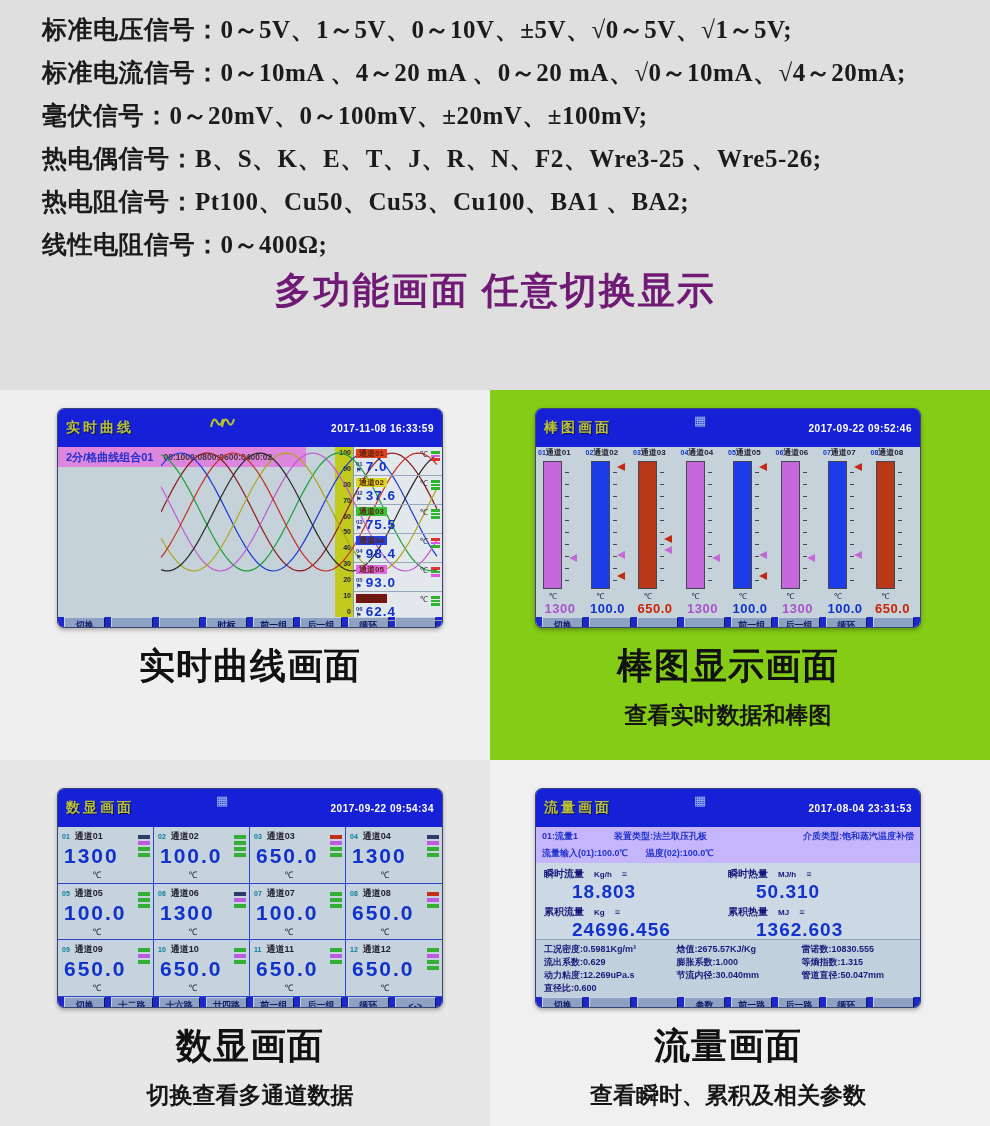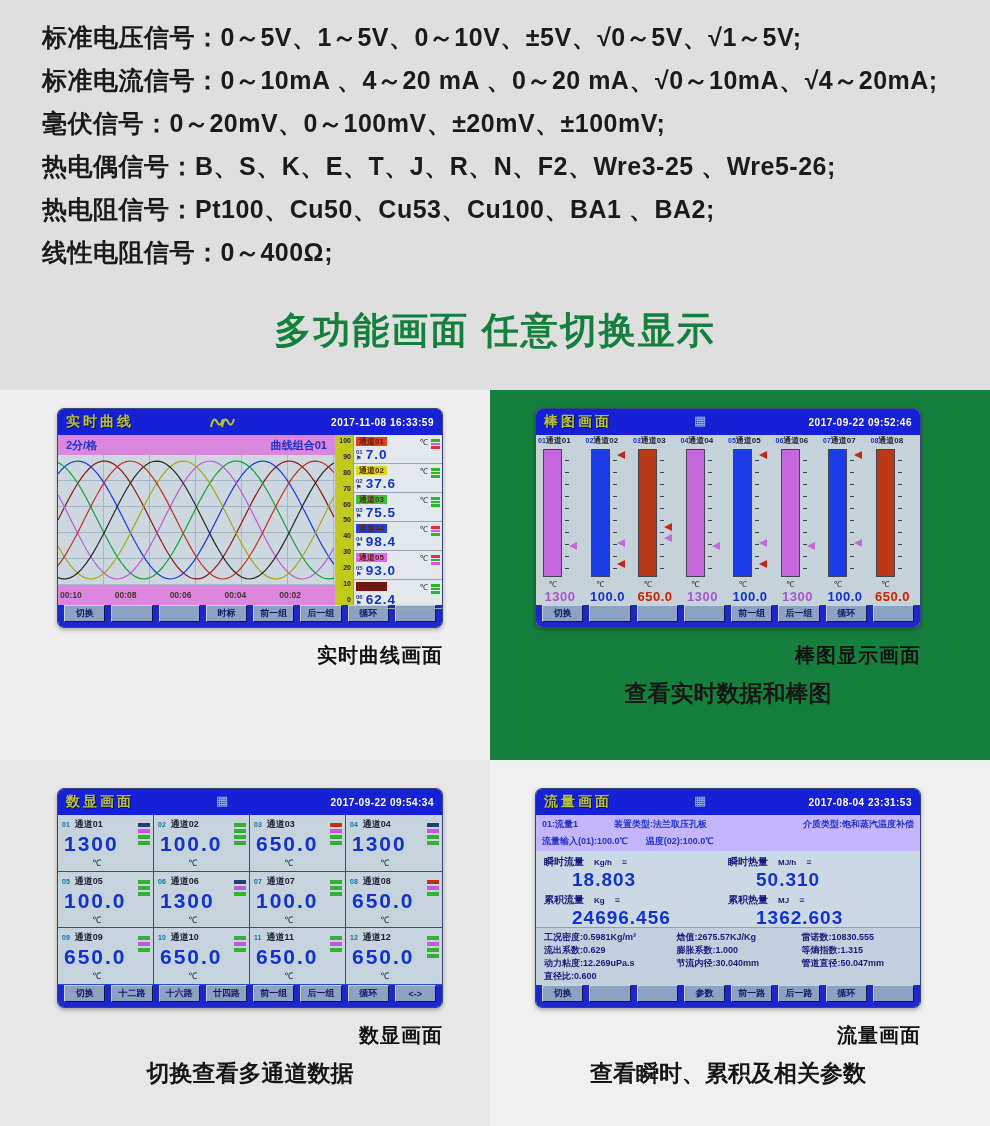--- a/index.html
+++ b/index.html
@@ -1,62 +1,62 @@
 <!DOCTYPE html>
 <html><head>
 <meta charset="utf-8">
 <style>
   * { margin:0; padding:0; box-sizing:border-box; }
   body { background:#dfdfdf; font-family:"Liberation Sans", sans-serif; }
   .page { position:relative; width:990px; height:1126px; background:#dfdfdf; overflow:hidden; }
 
   
-  .specs { padding:16px 0 0 42px; }
+  .specs { padding:8px 0 0 42px;font-family:Liberation Serif, serif; }
   .spec-line { font-size:25px; line-height:43px; color:#1b1b1b; font-weight:600; letter-spacing:0.5px; }
-  .section-title { margin-top:32px; text-align:center; font-size:37px; font-weight:bold; color:#15803d; letter-spacing:2px; }
+  .section-title { text-align:center; font-size:37px; font-weight:bold; color:#701a75; letter-spacing:2px; }
 
   
   .grid { position:absolute; left:0; top:390px; width:990px; height:736px;
           display:grid; grid-template-columns:490px 500px; grid-template-rows:370px 366px; }
   .quad { position:relative; }
   .q-tl { background:#efefef; }
-  .q-tr { background:#15803d; }
+  .q-tr { background:#84cc16; }
   .q-bl { background:#e7e7e7; }
   .q-br { background:#f0f0f0; }
 
   .caption { position:absolute; width:386px; text-align:center; }
   .q-tl .caption, .q-bl .caption { left:57px; }
   .q-tr .caption, .q-br .caption { left:45px; }
   .q-tl .caption, .q-tr .caption { top:252px; }
   .q-bl .caption, .q-br .caption { top:262px; }
-  .caption-title { font-size:20px; font-weight:bold; color:#111; letter-spacing:1px;text-align:right; }
+  .caption-title { font-size:36px; font-weight:bold; color:#111; letter-spacing:1px; }
   .caption-sub { margin-top:9px; font-size:23px; font-weight:600; color:#161616; }
 
   
   .screen { position:absolute; width:386px; height:220px; border-radius:7px; overflow:hidden;
             border:1px solid #3a4576; box-shadow:0 2px 4px rgba(0,0,0,.3); background:#c6d2da; }
   .q-tl .screen, .q-bl .screen { left:57px; }
   .q-tr .screen, .q-br .screen { left:45px; }
   .q-tl .screen, .q-tr .screen { top:18px; }
   .q-bl .screen, .q-br .screen { top:28px; }
 
-  .scr-header { height:26px; background:#1620d6; display:flex; align-items:center; padding:0 8px; position:relative; }
+  .scr-header { height:38px; background:#1620d6; display:flex; align-items:center; padding:0 8px; position:relative; }
   .scr-title { font-size:14px; font-weight:bold; color:#b9c03a; letter-spacing:3px; text-shadow:1px 1px 0 #0a1050; }
   .scr-logo { position:absolute; left:152px; top:6px; }
   .scr-icon { position:absolute; left:158px; top:4px; font-size:13px; color:#9fb8e8; }
   .scr-date { margin-left:auto; font-size:10px; font-weight:bold; color:#ffffff; letter-spacing:0.5px; }
 
   .scr-buttons { height:24px; background:#1c28cc; display:flex; align-items:flex-start; padding:0 3px; }
   .scr-btn { flex:1; height:17px; margin:0 3px; background:#8da2c2; border:1px solid #0c1850;
              border-top-color:#c8d4e4; border-left-color:#c8d4e4; font-size:9px; font-weight:bold;
              color:#101c66; display:flex; align-items:center; justify-content:center; }
 
   
   .curve-main { display:flex; height:170px; }
-  .curve-left { width:277px; display:flex; flex-direction:column; }
+  .curve-left { width:277px; display:flex; }
   .curve-sub { height:20px; background:#dd86dd; display:flex; align-items:center; justify-content:space-between;
                padding:0 8px; font-size:11px; font-weight:bold; color:#2230cc; }
   .curve-chart { height:130px; background:#ccd7df; position:relative;
       background-image:
         repeating-linear-gradient(to right, transparent 0 45px, #a4b7c4 45px 46px),
         repeating-linear-gradient(to bottom, transparent 0 25px, #a4b7c4 25px 26px); }
   .curve-chart svg { position:absolute; left:0; top:0; }
   .curve-times { height:20px; background:#dd86dd; display:flex; align-items:center; padding:0 34px 0 2px;
                  justify-content:space-between; font-size:8.5px; font-weight:bold; color:#433; }
   .curve-scale { width:18px; background:#c2ca1e; display:flex; flex-direction:column; justify-content:space-between;

